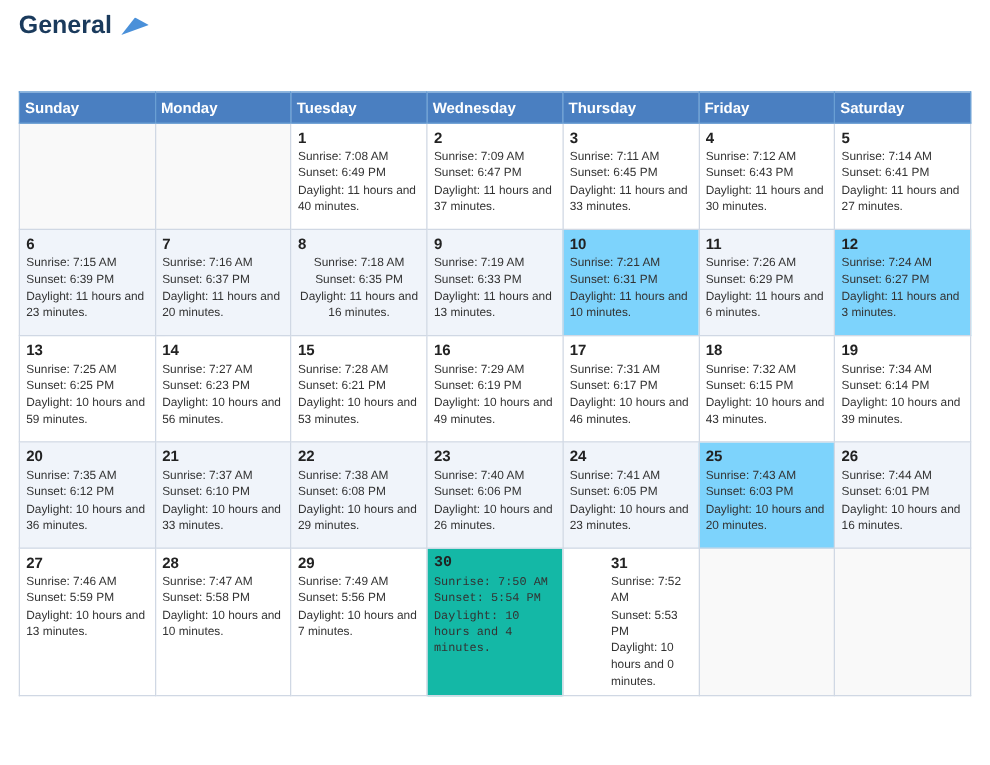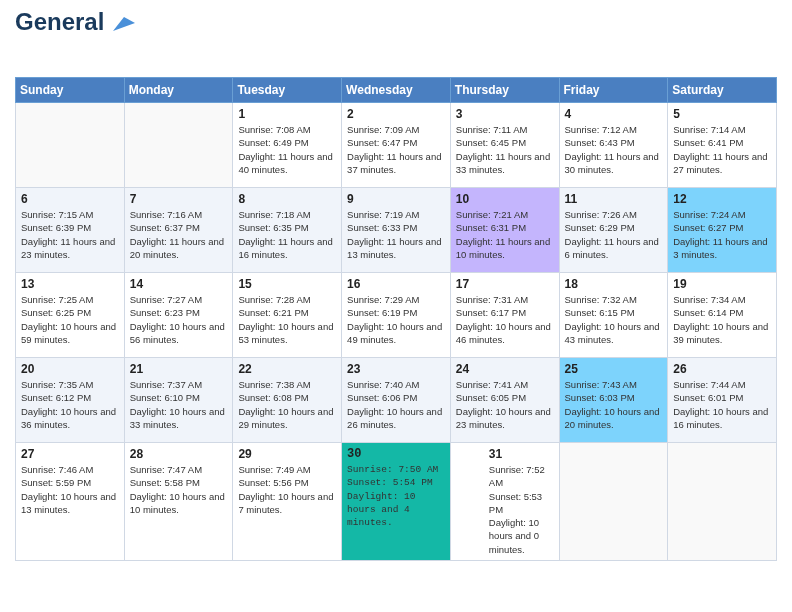--- a/index.html
+++ b/index.html
@@ -91,21 +91,21 @@
       background: #f9f9f9 !important;
     }
   </style>
 </head>
 <body>
 
 <div class="page">
   <div class="header">
     <div class="logo">
       <div class="logo-wrapper">
-        <div style="font-size:24px;font-weight:bold;color:#1a3a5c;line-height:1;text-align:center;">
+        <div style="font-size:20px;font-weight:bold;color:#1a3a5c;line-height:1;text-align:center;">
           <span style="color:#1a3a5c;">General</span>
           <svg width="22" height="14" viewBox="0 0 22 14" style="vertical-align:middle;margin-left:2px;">
             <polygon points="0,14 11,0 22,6" fill="#4a90d9"></polygon>
           </svg>
         </div>
       </div>
       <div style="font-size:20px;font-weight:bold;color:#4a90d9;line-height:1;margin-top:-2px;"></div>
     </div>
     <div class="title-block">
       <div class="month-title"></div>
@@ -168,31 +168,31 @@
 Daylight: 11 hours and 23 minutes.</div>
           </td>
           <td style="background: rgb(240, 244, 250);">
             <span class="day-number">7</span>
             <div class="day-info" style="white-space: pre-line;">Sunrise: 7:16 AM
 Sunset: 6:37 PM
 Daylight: 11 hours and 20 minutes.</div>
           </td>
           <td style="background: rgb(240, 244, 250);">
             <span class="day-number">8</span>
-            <div class="day-info" style="white-space: pre-line;">Sunrise: 7:18 AM
+            <div class="day-info" style="white-space: pre-line; text-align: center;">Sunrise: 7:18 AM
 Sunset: 6:35 PM
 Daylight: 11 hours and 16 minutes.</div>
           </td>
           <td style="background: rgb(240, 244, 250);">
             <span class="day-number">9</span>
             <div class="day-info" style="white-space: pre-line;">Sunrise: 7:19 AM
 Sunset: 6:33 PM
 Daylight: 11 hours and 13 minutes.</div>
           </td>
-          <td style="background: #c4b5fd;">
+          <td style="background: #7dd3fc;">
             <span class="day-number">10</span>
             <div class="day-info" style="white-space: pre-line;">Sunrise: 7:21 AM
 Sunset: 6:31 PM
 Daylight: 11 hours and 10 minutes.</div>
           </td>
           <td style="background: rgb(240, 244, 250);">
             <span class="day-number">11</span>
             <div class="day-info" style="white-space: pre-line;">Sunrise: 7:26 AM
 Sunset: 6:29 PM
 Daylight: 11 hours and 6 minutes.</div>

